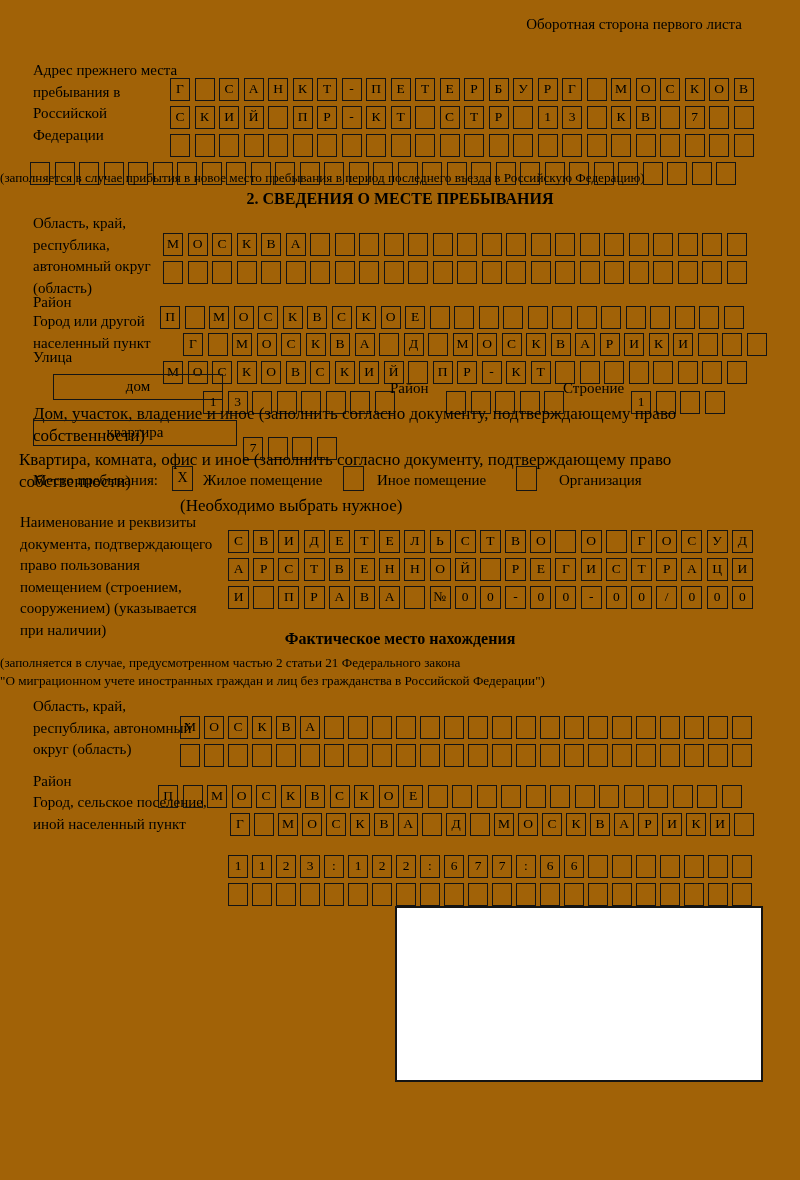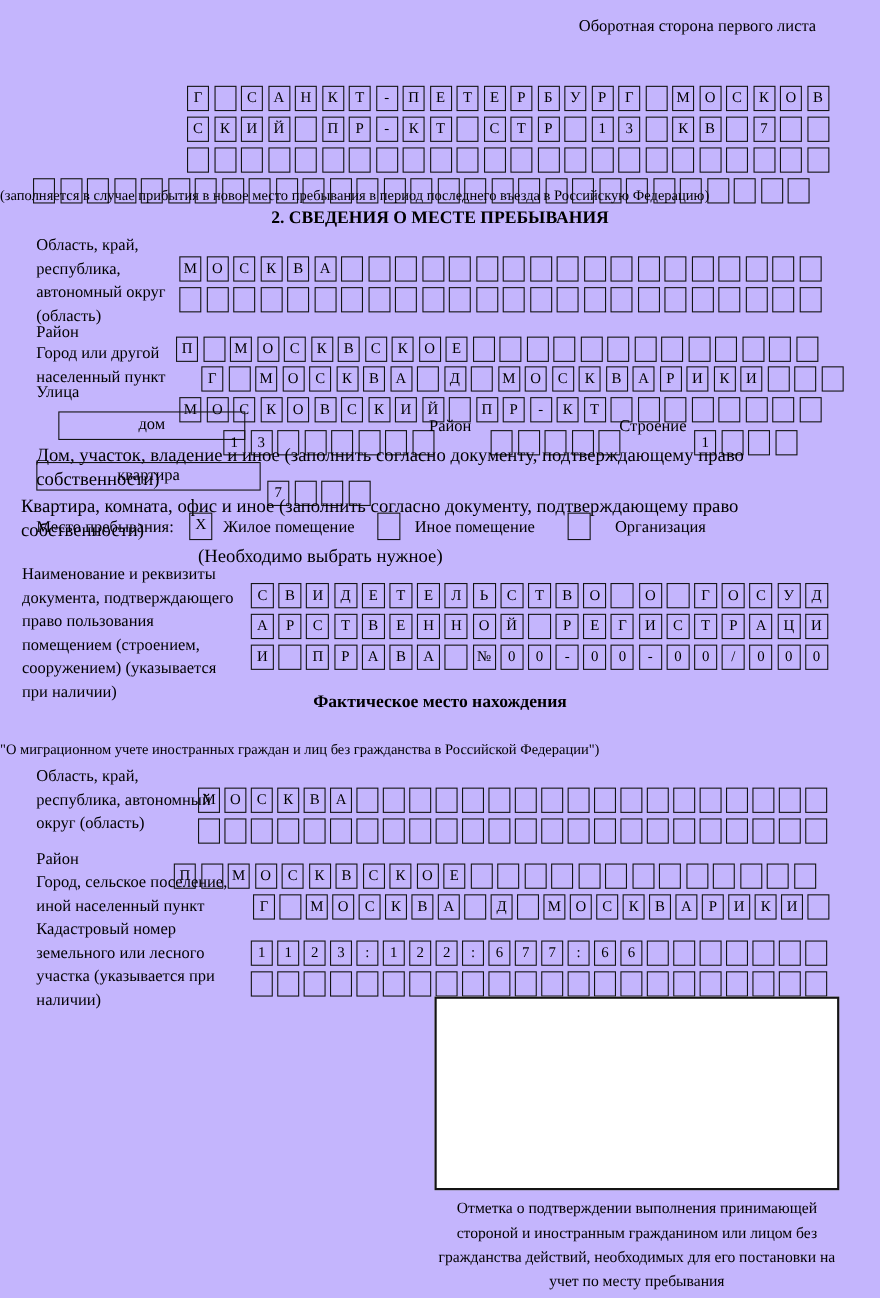--- a/index.html
+++ b/index.html
@@ -1,18 +1,18 @@
 <!DOCTYPE html>
 <html><head>
 <meta charset="utf-8">
 <style>
   * { margin:0; padding:0; box-sizing:border-box; }
   html,body { background:#ffffff; }
   .page {
-    position:relative; width:800px; height:1180px; background:#c4b5fd;
+    position:relative; width:800px; height:1180px; background:#a16207;
     font-family:"Liberation Serif", serif; color:#000; overflow:hidden;
   }
   .abs { position:absolute; }
   .lbl { position:absolute; font-size:15px; line-height:21.5px; }
   .small { font-size:17px; }
   .cellrow { position:absolute; white-space:nowrap; height:25px;margin-top:16px; }
   .cell {
     display:inline-block; width:20px; height:23px; border:1.6px solid #141414;
     margin-right:4.5px; text-align:center; font-size:13.5px; line-height:20px;
     vertical-align:top; font-family:"Liberation Serif", serif;
@@ -34,20 +34,21 @@
     position:absolute; text-align:center; font-size:14.2px; line-height:22px;
   }
 </style>
 </head>
 <body>
 
 <div class="page">
 
   <div class="abs" style="top:16px; right:58px; font-size:15px;">Оборотная сторона первого листа</div>
 
+  <div class="lbl" style="left:33px; top:60px; width:148px;">Адрес прежнего места пребывания в Российской Федерации</div>
   <div class="cellrow" style="left:170px; top:62px;"><span class="cell">Г</span><span class="cell">&nbsp;</span><span class="cell">С</span><span class="cell">А</span><span class="cell">Н</span><span class="cell">К</span><span class="cell">Т</span><span class="cell">-</span><span class="cell">П</span><span class="cell">Е</span><span class="cell">Т</span><span class="cell">Е</span><span class="cell">Р</span><span class="cell">Б</span><span class="cell">У</span><span class="cell">Р</span><span class="cell">Г</span><span class="cell">&nbsp;</span><span class="cell">М</span><span class="cell">О</span><span class="cell">С</span><span class="cell">К</span><span class="cell">О</span><span class="cell">В</span></div>
   <div class="cellrow" style="left:170px; top:90px;"><span class="cell">С</span><span class="cell">К</span><span class="cell">И</span><span class="cell">Й</span><span class="cell">&nbsp;</span><span class="cell">П</span><span class="cell">Р</span><span class="cell">-</span><span class="cell">К</span><span class="cell">Т</span><span class="cell">&nbsp;</span><span class="cell">С</span><span class="cell">Т</span><span class="cell">Р</span><span class="cell">&nbsp;</span><span class="cell">1</span><span class="cell">3</span><span class="cell">&nbsp;</span><span class="cell">К</span><span class="cell">В</span><span class="cell">&nbsp;</span><span class="cell">7</span><span class="cell">&nbsp;</span><span class="cell">&nbsp;</span></div>
   <div class="cellrow" style="left:170px; top:118px;"><span class="cell">&nbsp;</span><span class="cell">&nbsp;</span><span class="cell">&nbsp;</span><span class="cell">&nbsp;</span><span class="cell">&nbsp;</span><span class="cell">&nbsp;</span><span class="cell">&nbsp;</span><span class="cell">&nbsp;</span><span class="cell">&nbsp;</span><span class="cell">&nbsp;</span><span class="cell">&nbsp;</span><span class="cell">&nbsp;</span><span class="cell">&nbsp;</span><span class="cell">&nbsp;</span><span class="cell">&nbsp;</span><span class="cell">&nbsp;</span><span class="cell">&nbsp;</span><span class="cell">&nbsp;</span><span class="cell">&nbsp;</span><span class="cell">&nbsp;</span><span class="cell">&nbsp;</span><span class="cell">&nbsp;</span><span class="cell">&nbsp;</span><span class="cell">&nbsp;</span></div>
   <div class="cellrow" style="left:30px;  top:146px;"><span class="cell">&nbsp;</span><span class="cell">&nbsp;</span><span class="cell">&nbsp;</span><span class="cell">&nbsp;</span><span class="cell">&nbsp;</span><span class="cell">&nbsp;</span><span class="cell">&nbsp;</span><span class="cell">&nbsp;</span><span class="cell">&nbsp;</span><span class="cell">&nbsp;</span><span class="cell">&nbsp;</span><span class="cell">&nbsp;</span><span class="cell">&nbsp;</span><span class="cell">&nbsp;</span><span class="cell">&nbsp;</span><span class="cell">&nbsp;</span><span class="cell">&nbsp;</span><span class="cell">&nbsp;</span><span class="cell">&nbsp;</span><span class="cell">&nbsp;</span><span class="cell">&nbsp;</span><span class="cell">&nbsp;</span><span class="cell">&nbsp;</span><span class="cell">&nbsp;</span><span class="cell">&nbsp;</span><span class="cell">&nbsp;</span><span class="cell">&nbsp;</span><span class="cell">&nbsp;</span><span class="cell">&nbsp;</span></div>
   <div class="caption" style="top:170px;">(заполняется в случае прибытия в новое место пребывания в период последнего въезда в Российскую Федерацию)</div>
 
   <div class="sect-title" style="top:190px;">2. СВЕДЕНИЯ О МЕСТЕ ПРЕБЫВАНИЯ</div>
 
   <div class="lbl" style="left:33px; top:213px; width:135px;">Область, край, республика, автономный округ (область)</div>
   <div class="cellrow" style="left:163px; top:217px;"><span class="cell">М</span><span class="cell">О</span><span class="cell">С</span><span class="cell">К</span><span class="cell">В</span><span class="cell">А</span><span class="cell">&nbsp;</span><span class="cell">&nbsp;</span><span class="cell">&nbsp;</span><span class="cell">&nbsp;</span><span class="cell">&nbsp;</span><span class="cell">&nbsp;</span><span class="cell">&nbsp;</span><span class="cell">&nbsp;</span><span class="cell">&nbsp;</span><span class="cell">&nbsp;</span><span class="cell">&nbsp;</span><span class="cell">&nbsp;</span><span class="cell">&nbsp;</span><span class="cell">&nbsp;</span><span class="cell">&nbsp;</span><span class="cell">&nbsp;</span><span class="cell">&nbsp;</span><span class="cell">&nbsp;</span></div>
@@ -82,32 +83,31 @@
   <div class="chkbox" style="left:516px; top:466px;"></div>
   <div class="lbl" style="left:559px; top:470px;">Организация</div>
   <div class="lbl small" style="left:180px; top:495px;">(Необходимо выбрать нужное)</div>
 
   <div class="lbl" style="left:20px; top:512px; width:200px;">Наименование и реквизиты документа, подтверждающего право пользования помещением (строением, сооружением) (указывается при наличии)</div>
   <div class="cellrow wide" style="left:228px; top:514px;"><span class="cell">С</span><span class="cell">В</span><span class="cell">И</span><span class="cell">Д</span><span class="cell">Е</span><span class="cell">Т</span><span class="cell">Е</span><span class="cell">Л</span><span class="cell">Ь</span><span class="cell">С</span><span class="cell">Т</span><span class="cell">В</span><span class="cell">О</span><span class="cell">&nbsp;</span><span class="cell">О</span><span class="cell">&nbsp;</span><span class="cell">Г</span><span class="cell">О</span><span class="cell">С</span><span class="cell">У</span><span class="cell">Д</span></div>
   <div class="cellrow wide" style="left:228px; top:542px;"><span class="cell">А</span><span class="cell">Р</span><span class="cell">С</span><span class="cell">Т</span><span class="cell">В</span><span class="cell">Е</span><span class="cell">Н</span><span class="cell">Н</span><span class="cell">О</span><span class="cell">Й</span><span class="cell">&nbsp;</span><span class="cell">Р</span><span class="cell">Е</span><span class="cell">Г</span><span class="cell">И</span><span class="cell">С</span><span class="cell">Т</span><span class="cell">Р</span><span class="cell">А</span><span class="cell">Ц</span><span class="cell">И</span></div>
   <div class="cellrow wide" style="left:228px; top:570px;"><span class="cell">И</span><span class="cell">&nbsp;</span><span class="cell">П</span><span class="cell">Р</span><span class="cell">А</span><span class="cell">В</span><span class="cell">А</span><span class="cell">&nbsp;</span><span class="cell">№</span><span class="cell">0</span><span class="cell">0</span><span class="cell">-</span><span class="cell">0</span><span class="cell">0</span><span class="cell">-</span><span class="cell">0</span><span class="cell">0</span><span class="cell">/</span><span class="cell">0</span><span class="cell">0</span><span class="cell">0</span></div>
 
   <div class="sect-title" style="top:630px;">Фактическое место нахождения</div>
+  <div class="caption" style="top:655px;">(заполняется в случае, предусмотренном частью 2 статьи 21 Федерального закона</div>
   <div class="caption" style="top:673px;">"О миграционном учете иностранных граждан и лиц без гражданства в Российской Федерации")</div>
 
   <div class="lbl" style="left:33px; top:696px; width:162px;">Область, край, республика, автономный округ (область)</div>
   <div class="cellrow p24" style="left:180px; top:700px;"><span class="cell">М</span><span class="cell">О</span><span class="cell">С</span><span class="cell">К</span><span class="cell">В</span><span class="cell">А</span><span class="cell">&nbsp;</span><span class="cell">&nbsp;</span><span class="cell">&nbsp;</span><span class="cell">&nbsp;</span><span class="cell">&nbsp;</span><span class="cell">&nbsp;</span><span class="cell">&nbsp;</span><span class="cell">&nbsp;</span><span class="cell">&nbsp;</span><span class="cell">&nbsp;</span><span class="cell">&nbsp;</span><span class="cell">&nbsp;</span><span class="cell">&nbsp;</span><span class="cell">&nbsp;</span><span class="cell">&nbsp;</span><span class="cell">&nbsp;</span><span class="cell">&nbsp;</span><span class="cell">&nbsp;</span></div>
   <div class="cellrow p24" style="left:180px; top:728px;"><span class="cell">&nbsp;</span><span class="cell">&nbsp;</span><span class="cell">&nbsp;</span><span class="cell">&nbsp;</span><span class="cell">&nbsp;</span><span class="cell">&nbsp;</span><span class="cell">&nbsp;</span><span class="cell">&nbsp;</span><span class="cell">&nbsp;</span><span class="cell">&nbsp;</span><span class="cell">&nbsp;</span><span class="cell">&nbsp;</span><span class="cell">&nbsp;</span><span class="cell">&nbsp;</span><span class="cell">&nbsp;</span><span class="cell">&nbsp;</span><span class="cell">&nbsp;</span><span class="cell">&nbsp;</span><span class="cell">&nbsp;</span><span class="cell">&nbsp;</span><span class="cell">&nbsp;</span><span class="cell">&nbsp;</span><span class="cell">&nbsp;</span><span class="cell">&nbsp;</span></div>
 
   <div class="lbl" style="left:33px; top:771px;">Район</div>
   <div class="cellrow" style="left:158px; top:769px;"><span class="cell">П</span><span class="cell">&nbsp;</span><span class="cell">М</span><span class="cell">О</span><span class="cell">С</span><span class="cell">К</span><span class="cell">В</span><span class="cell">С</span><span class="cell">К</span><span class="cell">О</span><span class="cell">Е</span><span class="cell">&nbsp;</span><span class="cell">&nbsp;</span><span class="cell">&nbsp;</span><span class="cell">&nbsp;</span><span class="cell">&nbsp;</span><span class="cell">&nbsp;</span><span class="cell">&nbsp;</span><span class="cell">&nbsp;</span><span class="cell">&nbsp;</span><span class="cell">&nbsp;</span><span class="cell">&nbsp;</span><span class="cell">&nbsp;</span><span class="cell">&nbsp;</span></div>
 
   <div class="lbl" style="left:33px; top:792px; width:200px;">Город, сельское поселение, иной населенный пункт</div>
   <div class="cellrow p24" style="left:230px; top:797px;"><span class="cell">Г</span><span class="cell">&nbsp;</span><span class="cell">М</span><span class="cell">О</span><span class="cell">С</span><span class="cell">К</span><span class="cell">В</span><span class="cell">А</span><span class="cell">&nbsp;</span><span class="cell">Д</span><span class="cell">&nbsp;</span><span class="cell">М</span><span class="cell">О</span><span class="cell">С</span><span class="cell">К</span><span class="cell">В</span><span class="cell">А</span><span class="cell">Р</span><span class="cell">И</span><span class="cell">К</span><span class="cell">И</span><span class="cell">&nbsp;</span></div>
 
-  <div class="lbl" style="left:33px; top:835px; width:185px;">Кадастровый номер земельного или лесного участка (указывается при наличии)</div>
   <div class="cellrow p24" style="left:228px; top:839px;"><span class="cell">1</span><span class="cell">1</span><span class="cell">2</span><span class="cell">3</span><span class="cell">:</span><span class="cell">1</span><span class="cell">2</span><span class="cell">2</span><span class="cell">:</span><span class="cell">6</span><span class="cell">7</span><span class="cell">7</span><span class="cell">:</span><span class="cell">6</span><span class="cell">6</span><span class="cell">&nbsp;</span><span class="cell">&nbsp;</span><span class="cell">&nbsp;</span><span class="cell">&nbsp;</span><span class="cell">&nbsp;</span><span class="cell">&nbsp;</span><span class="cell">&nbsp;</span></div>
   <div class="cellrow p24" style="left:228px; top:867px;"><span class="cell">&nbsp;</span><span class="cell">&nbsp;</span><span class="cell">&nbsp;</span><span class="cell">&nbsp;</span><span class="cell">&nbsp;</span><span class="cell">&nbsp;</span><span class="cell">&nbsp;</span><span class="cell">&nbsp;</span><span class="cell">&nbsp;</span><span class="cell">&nbsp;</span><span class="cell">&nbsp;</span><span class="cell">&nbsp;</span><span class="cell">&nbsp;</span><span class="cell">&nbsp;</span><span class="cell">&nbsp;</span><span class="cell">&nbsp;</span><span class="cell">&nbsp;</span><span class="cell">&nbsp;</span><span class="cell">&nbsp;</span><span class="cell">&nbsp;</span><span class="cell">&nbsp;</span><span class="cell">&nbsp;</span></div>
 
   <div class="bigbox" style="left:395px; top:906px; width:368px; height:176px;"></div>
-  <div class="stamp-caption" style="left:388px; top:1088px; width:382px;">Отметка о подтверждении выполнения принимающей стороной и иностранным гражданином или лицом без гражданства действий, необходимых для его постановки на учет по месту пребывания</div>
 
 </div>
 
 </body></html>

